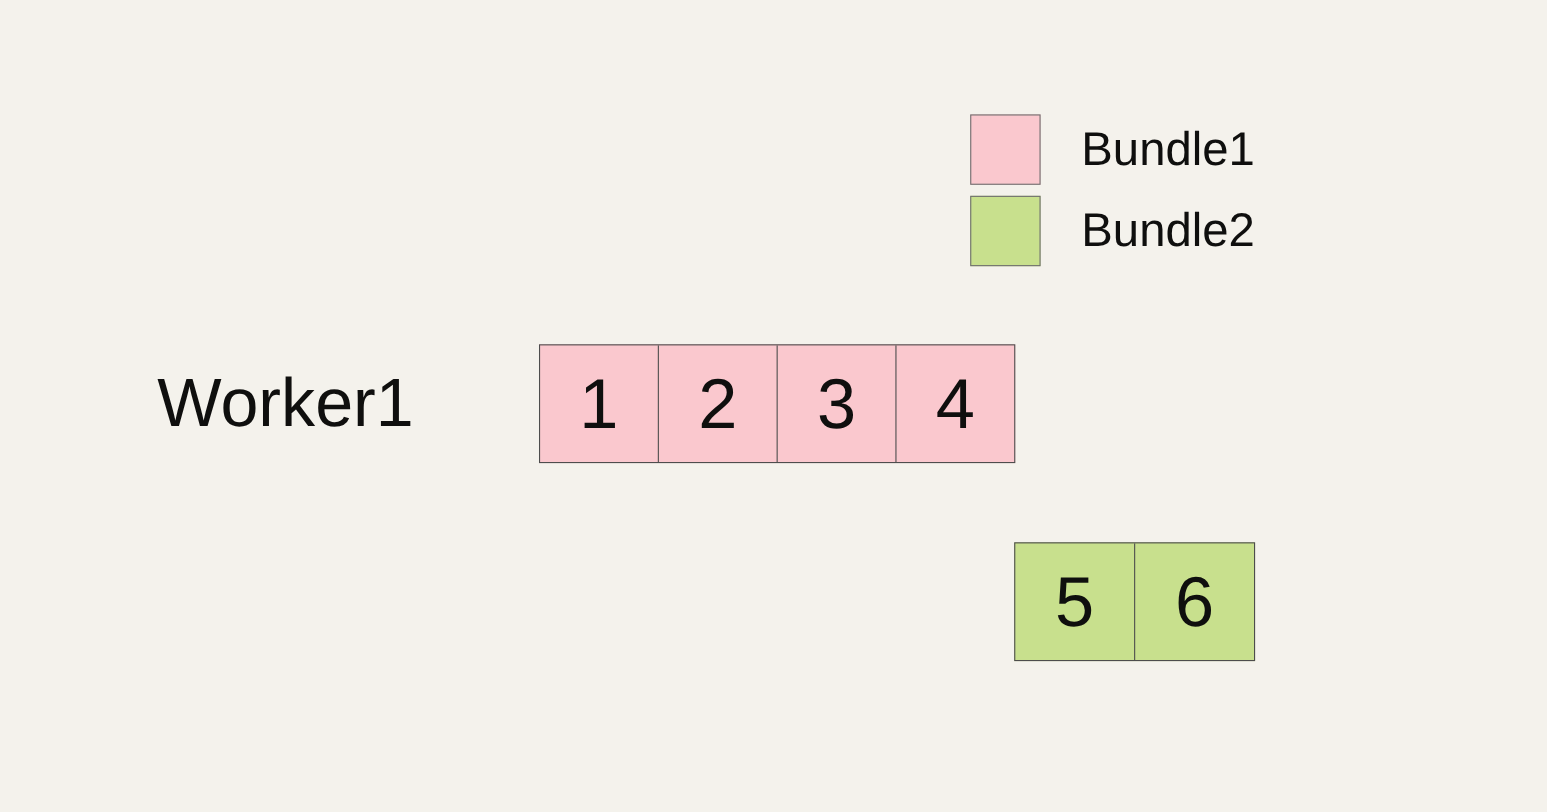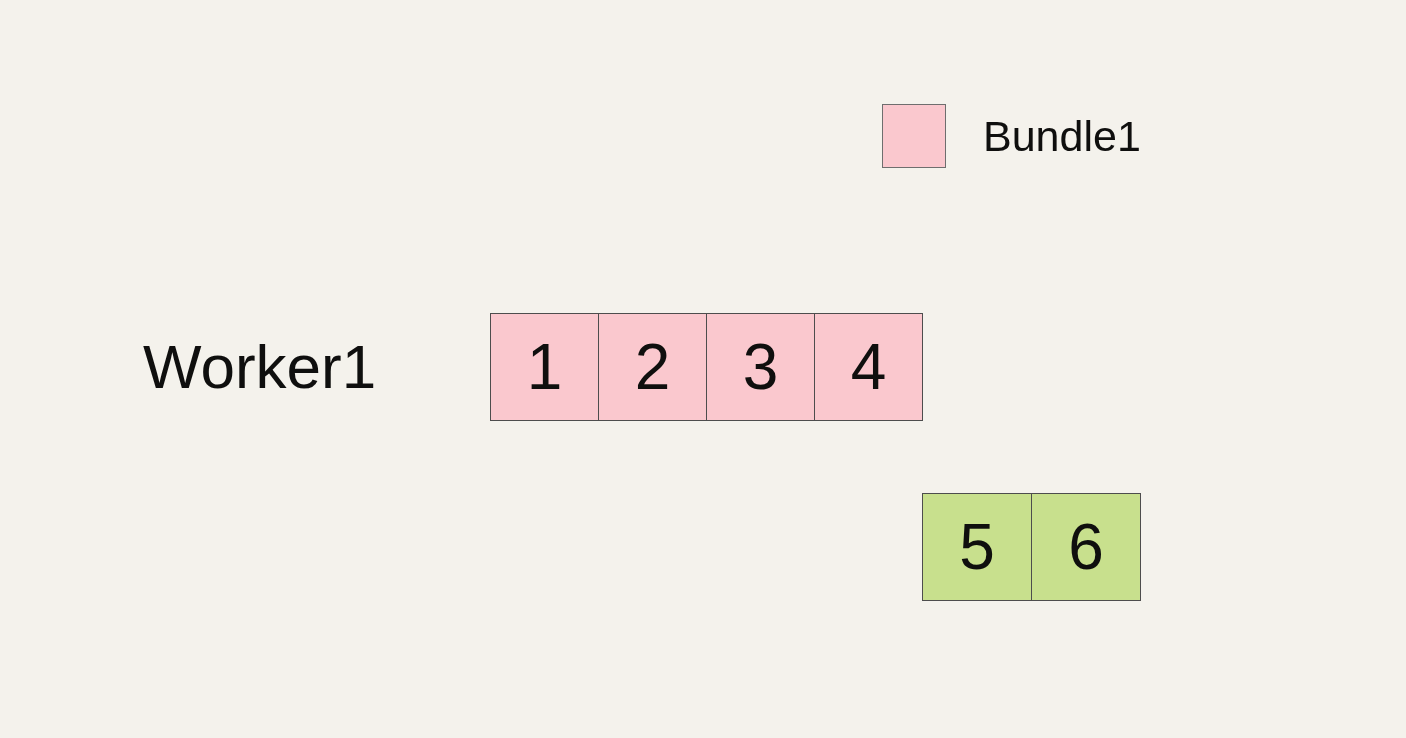--- a/index.html
+++ b/index.html
@@ -94,20 +94,24 @@
 </head>
 <body>
 
 <div class="canvas">
 
   <div class="legend">
     <div class="legend-row">
       <span class="swatch swatch-b1"></span>
       <span class="legend-label">Bundle1</span>
     </div>
+    <div class="legend-row">
+      <span class="swatch swatch-b2"></span>
+      <span class="legend-label">Bundle2</span>
+    </div>
   </div>
 
   <div class="worker-label w1">Worker1</div>
 
   <div class="cell-row row1">
     <div class="cell">1</div>
     <div class="cell">2</div>
     <div class="cell">3</div>
     <div class="cell">4</div>
   </div>

